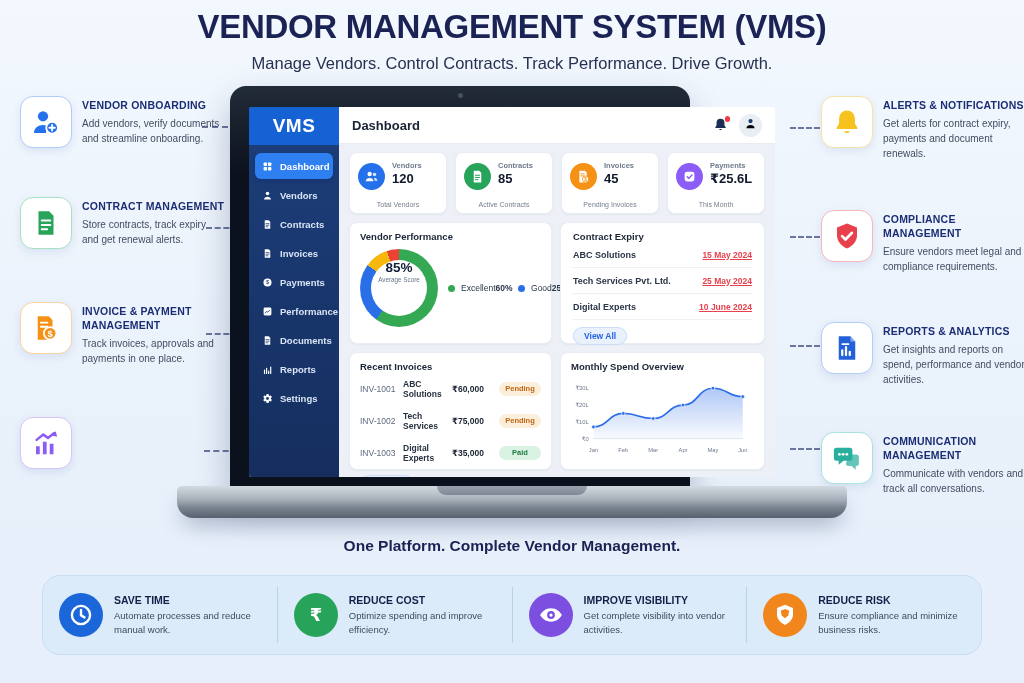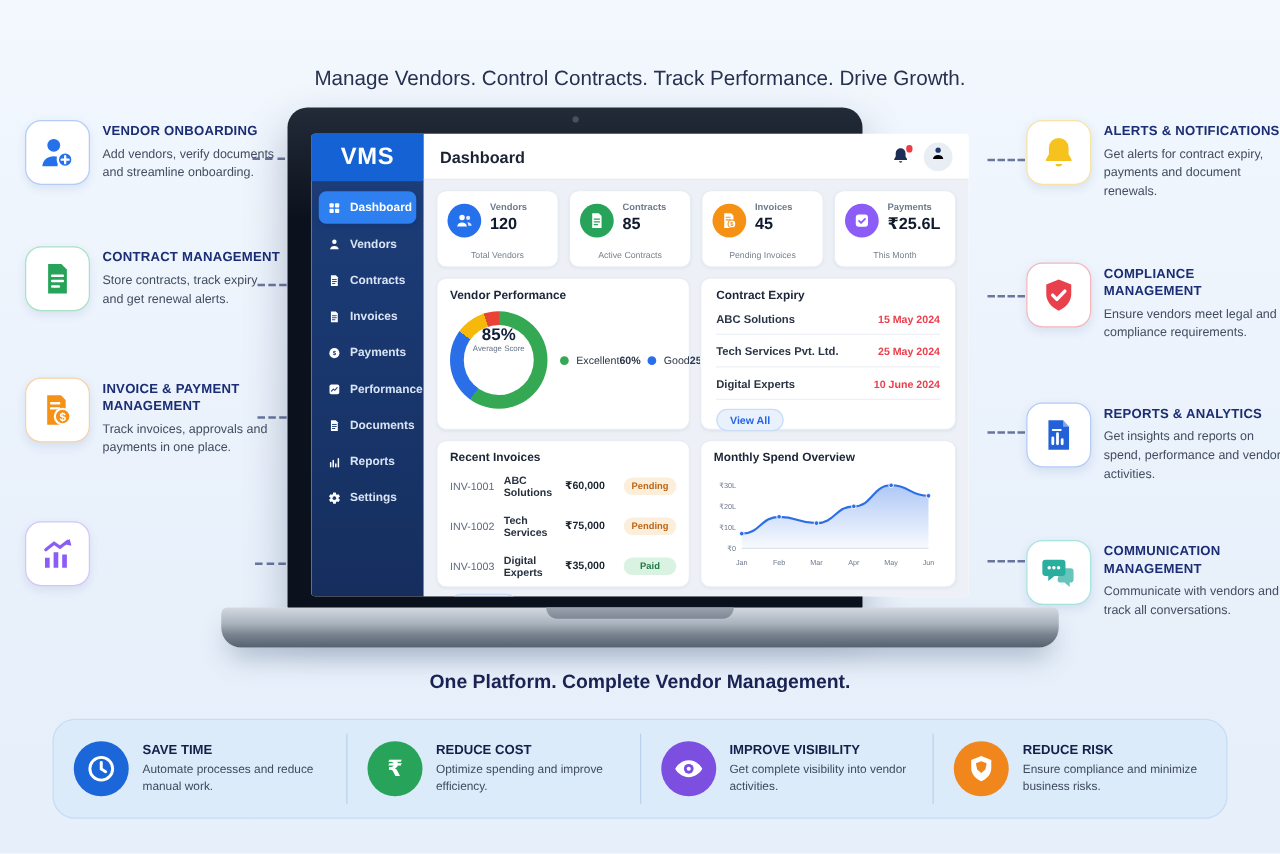--- a/index.html
+++ b/index.html
@@ -90,21 +90,21 @@
   .legend { flex:1; display:flex; flex-direction:row; gap:5.5px; }
   .legend-row { display:flex; align-items:center; }
   .legend-dot { width:7px; height:7px; border-radius:50%; flex:none; }
   .legend-label { font-size:8.5px; color:#2a3547; margin-left:6px; flex:1; }
   .legend-val { font-size:8.5px; font-weight:700; color:#2a3547; }
 
   .expiry-card { padding:8px 12px; height:122px; }
   .expiry-row { display:flex; justify-content:space-between; align-items:center;
     padding:7.5px 0; border-bottom:1px solid #edf0f5; }
   .expiry-name { font-size:9px; font-weight:600; color:#2a3547; }
-  .expiry-date { font-size:8.5px; font-weight:700; }
+  .expiry-date { font-size:8.5px; font-weight:700;text-decoration:underline; }
   .view-all { display:inline-block; margin-top:7px; padding:3px 10px; background:#e9f1fd;
     border:1px solid #cadcf8; border-radius:11px; color:#2465e6; font-size:8.5px; font-weight:700;
     cursor:pointer; }
 
   .invoices-card { padding:8px 10px; height:118px; }
   .inv-row { display:grid; grid-template-columns:40px 1fr 44px 42px; gap:3px; align-items:center;
     padding:6.5px 0 5.5px; }
   .inv-id { font-size:8.5px; color:#5d6980; }
   .inv-vendor { font-size:8.5px; font-weight:600; color:#27313f; }
   .inv-amount { font-size:8.5px; font-weight:700; color:#1a2433; }
@@ -122,20 +122,21 @@
   .benefit-ic { flex:none; width:44px; height:44px; border-radius:50%;
     display:grid; place-items:center; }
   .benefit-title { font-size:10.5px; font-weight:800; color:#13204a; margin-bottom:3px; }
   .benefit-desc { font-size:9.5px; color:#3f4a5e; line-height:1.4; max-width:158px; }
 </style>
 </head>
 <body>
 
 <div class="canvas">
 
+  <div class="page-title">VENDOR MANAGEMENT SYSTEM (VMS)</div>
   <div class="page-subtitle">Manage Vendors. Control Contracts. Track Performance. Drive Growth.</div>
 
   <div id="features-left">
       <div class="feature" style="left: 20px; top: 96px;">
         <span class="fe-icon" style="border:1.5px solid #b3ccf8">
           <svg viewBox="0 0 24 24" width="30" height="30">
             <circle cx="9.6" cy="7.4" r="4.1" fill="#2570eb"></circle>
             <path d="M2.3 20.8c.3-4.2 3.5-6.4 7.3-6.4 1.9 0 3.7.55 5 1.6-1.6 1-2.6 2.8-2.6 4.8z" fill="#2570eb"></path>
             <circle cx="16.9" cy="16.6" r="4.7" fill="#2570eb" stroke="#ffffff" stroke-width="1.5"></circle>
             <path d="M16.9 14.4v4.4M14.7 16.6h4.4" stroke="#ffffff" stroke-width="1.5" fill="none" stroke-linecap="round"></path>

